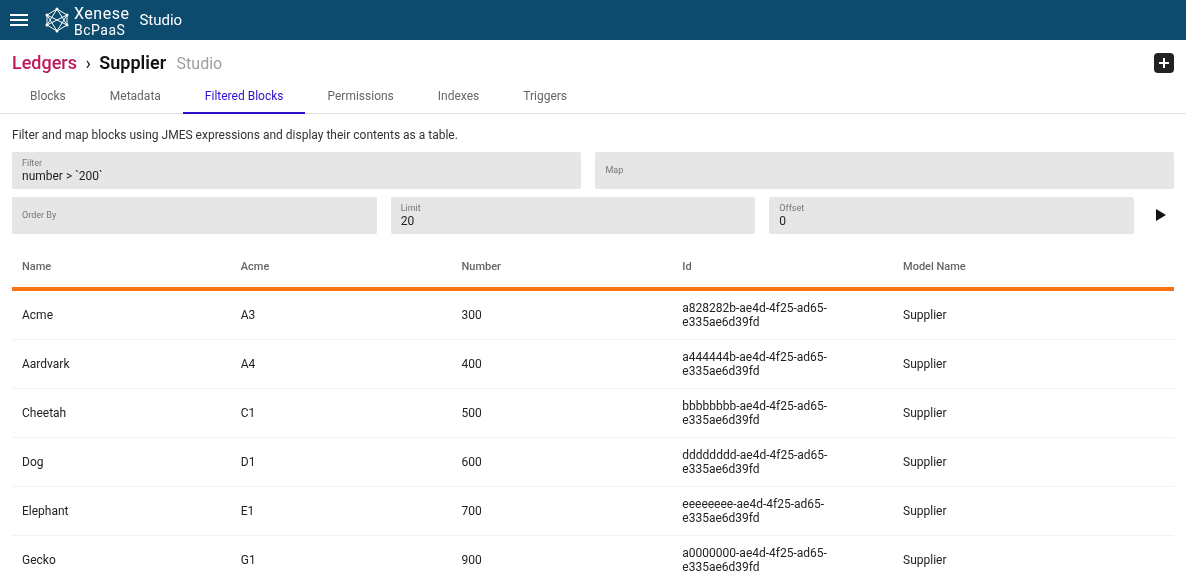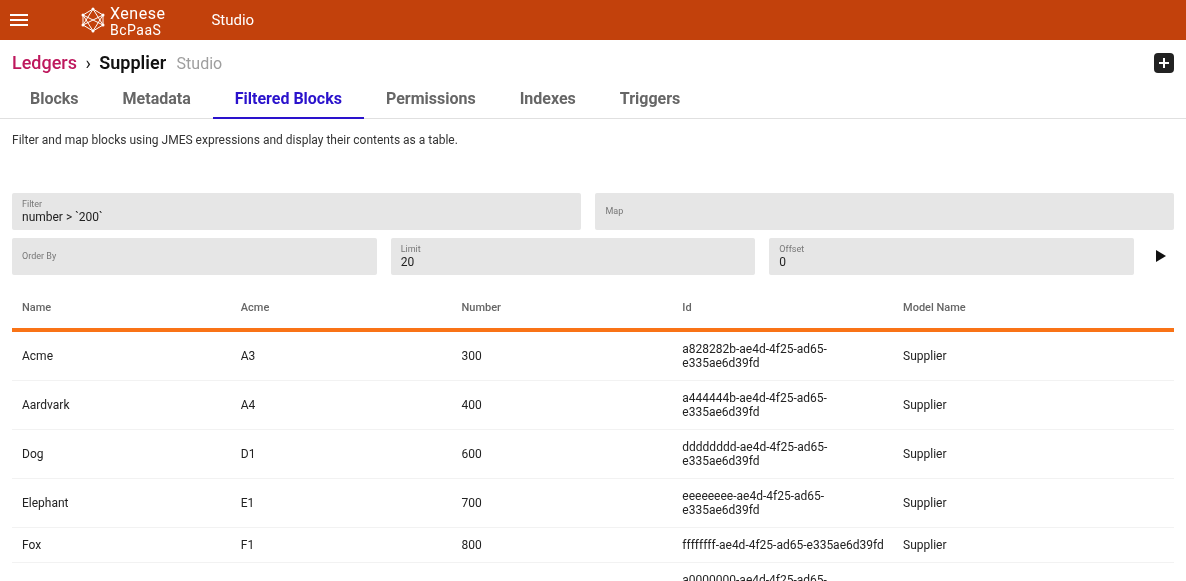--- a/index.html
+++ b/index.html
@@ -1,37 +1,37 @@
 <!DOCTYPE html>
 <html><head>
   <meta charset="utf-8">
   <style>
     * { box-sizing: border-box; margin: 0; padding: 0; }
     body { font-family: -apple-system, BlinkMacSystemFont, "Segoe UI", Roboto, Helvetica, Arial, sans-serif; background: #fff; color: #222; width: 1186px; }
-    .topbar { background: #c2410c; color: #fff; height: 40px; display: flex; align-items: center; padding: 0 10px; gap: 36px; }
+    .topbar { background: #0c4a6e; color: #fff; height: 40px; display: flex; align-items: center; padding: 0 10px; }
     .hamburger { width: 22px; height: 22px; display: flex; flex-direction: column; justify-content: center; gap: 3px; cursor: pointer; margin-right: 12px; }
     .hamburger span { height: 2px; background: #fff; width: 18px; }
     .logo-block { display: flex; align-items: center; gap: 4px; }
     .logo-icon svg { display: block; }
     .logo-text-main { font-size: 16px; font-weight: 400; letter-spacing: 0.5px; line-height: 1; }
     .logo-text-sub { font-size: 14px; letter-spacing: 0.5px; line-height: 1; display:block; }
     .studio-label { font-size: 15px; font-weight: 400; margin-left: 10px; }
     .header-row { display: flex; align-items: center; justify-content: space-between; padding: 12px 12px 4px 12px; }
     .breadcrumb { font-size: 18px; }
     .breadcrumb .section { color: #be185d; font-weight: 500; }
     .breadcrumb .sep { color: #222; padding: 0 4px; }
     .breadcrumb .current { color: #111; font-weight: 600; }
     .breadcrumb .muted { color: #9e9e9e; font-weight: 400; padding-left: 6px; font-size: 16px;}
     .plus-btn { width: 20px; height: 20px; background: #222; color: #fff; border-radius: 4px; display:flex; align-items:center; justify-content:center; font-size: 14px; cursor:pointer; }
     .tabs { display: flex; gap: 0; border-bottom: 1px solid #e0e0e0; padding: 0 8px; margin-top: 4px; }
-    .tab { font-size: 16px; color: #666; padding: 8px 22px 10px 22px; cursor: pointer; position: relative; font-weight: bold; }
+    .tab { font-size: 12px; color: #666; padding: 8px 22px 10px 22px; cursor: pointer; position: relative; }
     .tab.active { color: #2a12cc; }
     .tab.active::after { content:""; position:absolute; left:0; right:0; bottom:-1px; height:2px; background:#2a12cc; }
     .desc { font-size: 12px; color: #333; padding: 14px 12px 10px 12px; }
-    .filters { padding: 0 12px; margin-top: 36px; }
+    .filters { padding: 0 12px; }
     .filters-row { display: flex; gap: 14px; margin-bottom: 8px; align-items:stretch; }
     .field { background: #e6e6e6; border-radius: 2px; padding: 6px 10px 6px 10px; flex: 1; display:flex; flex-direction:column; justify-content:center; min-height: 34px;}
     .field-label { font-size: 9px; color: #777; line-height: 1.2; }
     .field-value { font-size: 12px; color: #222; }
     .run-btn { width: 26px; display:flex; align-items:center; justify-content:center; cursor:pointer; }
     .run-btn svg { display:block; }
     .row1-a { flex: 0 0 49%; }
     .row1-b { flex: 1; }
     .row2-a, .row2-b, .row2-c { flex: 1; }
     .table-wrap { padding: 4px 12px 20px 12px; }
@@ -168,41 +168,41 @@
           <td>Supplier</td>
         </tr>
         <tr>
           <td>Aardvark</td>
           <td>A4</td>
           <td>400</td>
           <td>a444444b-ae4d-4f25-ad65-e335ae6d39fd</td>
           <td>Supplier</td>
         </tr>
         <tr>
+          <td>Cheetah</td>
+          <td>C1</td>
+          <td>500</td>
+          <td>bbbbbbbb-ae4d-4f25-ad65-e335ae6d39fd</td>
+          <td>Supplier</td>
+        </tr>
+        <tr>
           <td>Dog</td>
           <td>D1</td>
           <td>600</td>
           <td>dddddddd-ae4d-4f25-ad65-e335ae6d39fd</td>
           <td>Supplier</td>
         </tr>
         <tr>
           <td>Elephant</td>
           <td>E1</td>
           <td>700</td>
           <td>eeeeeeee-ae4d-4f25-ad65-e335ae6d39fd</td>
           <td>Supplier</td>
         </tr>
         <tr>
-          <td>Fox</td>
-          <td>F1</td>
-          <td>800</td>
-          <td>ffffffff-ae4d-4f25-ad65-e335ae6d39fd</td>
-          <td>Supplier</td>
-        </tr>
-        <tr>
           <td>Gecko</td>
           <td>G1</td>
           <td>900</td>
           <td>a0000000-ae4d-4f25-ad65-e335ae6d39fd</td>
           <td>Supplier</td>
         </tr>
       </tbody>
   </table>
 </div>
 

